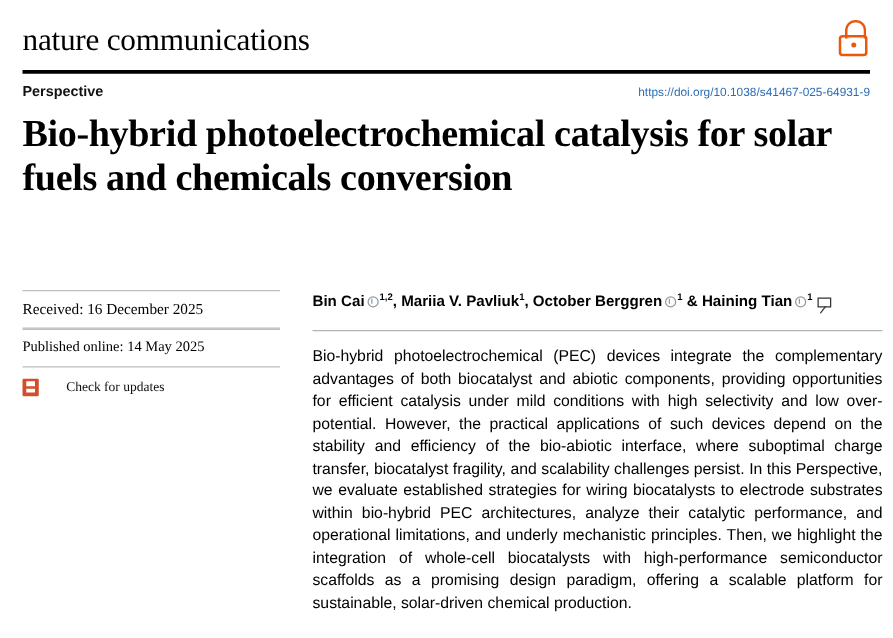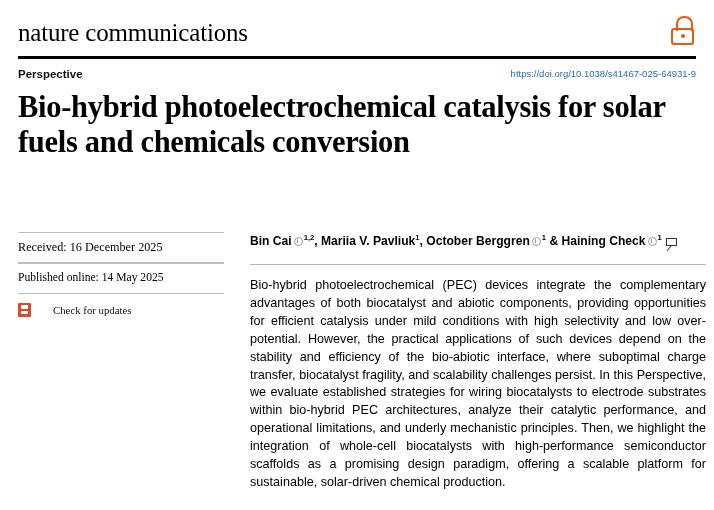--- a/index.html
+++ b/index.html
@@ -78,21 +78,21 @@
 
   .rule-top {
     height: 3px;
     background: #000000;
     margin: 0 18px;
   }
 
   
   .type-row {
     display: flex;
-    align-items: flex-start;
+    align-items: center;
     justify-content: space-between;
     margin: 9px 18px 0 18px;
   }
   .article-type {
     font-family: "Liberation Sans", sans-serif;
     font-size: 11.5px;
     font-weight: bold;
     color: #111;
   }
   .doi-link {
@@ -291,20 +291,20 @@
       <div class="hist-line small">Published online: 14 May 2025</div>
       <hr class="hr-thin">
       <div class="check-updates">
         <span class="crossmark"></span>
         <span class="check-text">Check for updates</span>
       </div>
     </div>
 
     <div class="col-right">
       <div class="authors">
-        <span>Bin Cai</span><span class="orcid"></span><sup>1,2</sup><span>, </span><span>Mariia V. Pavliuk</span><sup>1</sup><span>, </span><span>October Berggren</span><span class="orcid"></span><sup>1</sup> <span>&amp;</span> <span>Haining Check</span><span class="orcid"></span><sup>1</sup><span class="envelope"></span>
+        <span>Bin Cai</span><span class="orcid"></span><sup>1,2</sup><span>, </span><span>Mariia V. Pavliuk</span><sup>1</sup><span>, </span><span>October Berggren</span><span class="orcid"></span><sup>1</sup> <span>&amp;</span> <span>Haining Tian</span><span class="orcid"></span><sup>1</sup><span class="envelope"></span>
       </div>
       <hr class="hr-abstract">
       <p class="abstract">Bio-hybrid photoelectrochemical (PEC) devices integrate the complementary advantages of both biocatalyst and abiotic components, providing opportunities for efficient catalysis under mild conditions with high selectivity and low over-potential. However, the practical applications of such devices depend on the stability and efficiency of the bio-abiotic interface, where suboptimal charge transfer, biocatalyst fragility, and scalability challenges persist. In this Perspective, we evaluate established strategies for wiring biocatalysts to electrode substrates within bio-hybrid PEC architectures, analyze their catalytic performance, and operational limitations, and underly mechanistic principles. Then, we highlight the integration of whole-cell biocatalysts with high-performance semiconductor scaffolds as a promising design paradigm, offering a scalable platform for sustainable, solar-driven chemical production.</p>
     </div>
 
   </div>
 </div>
 
 </body></html>

